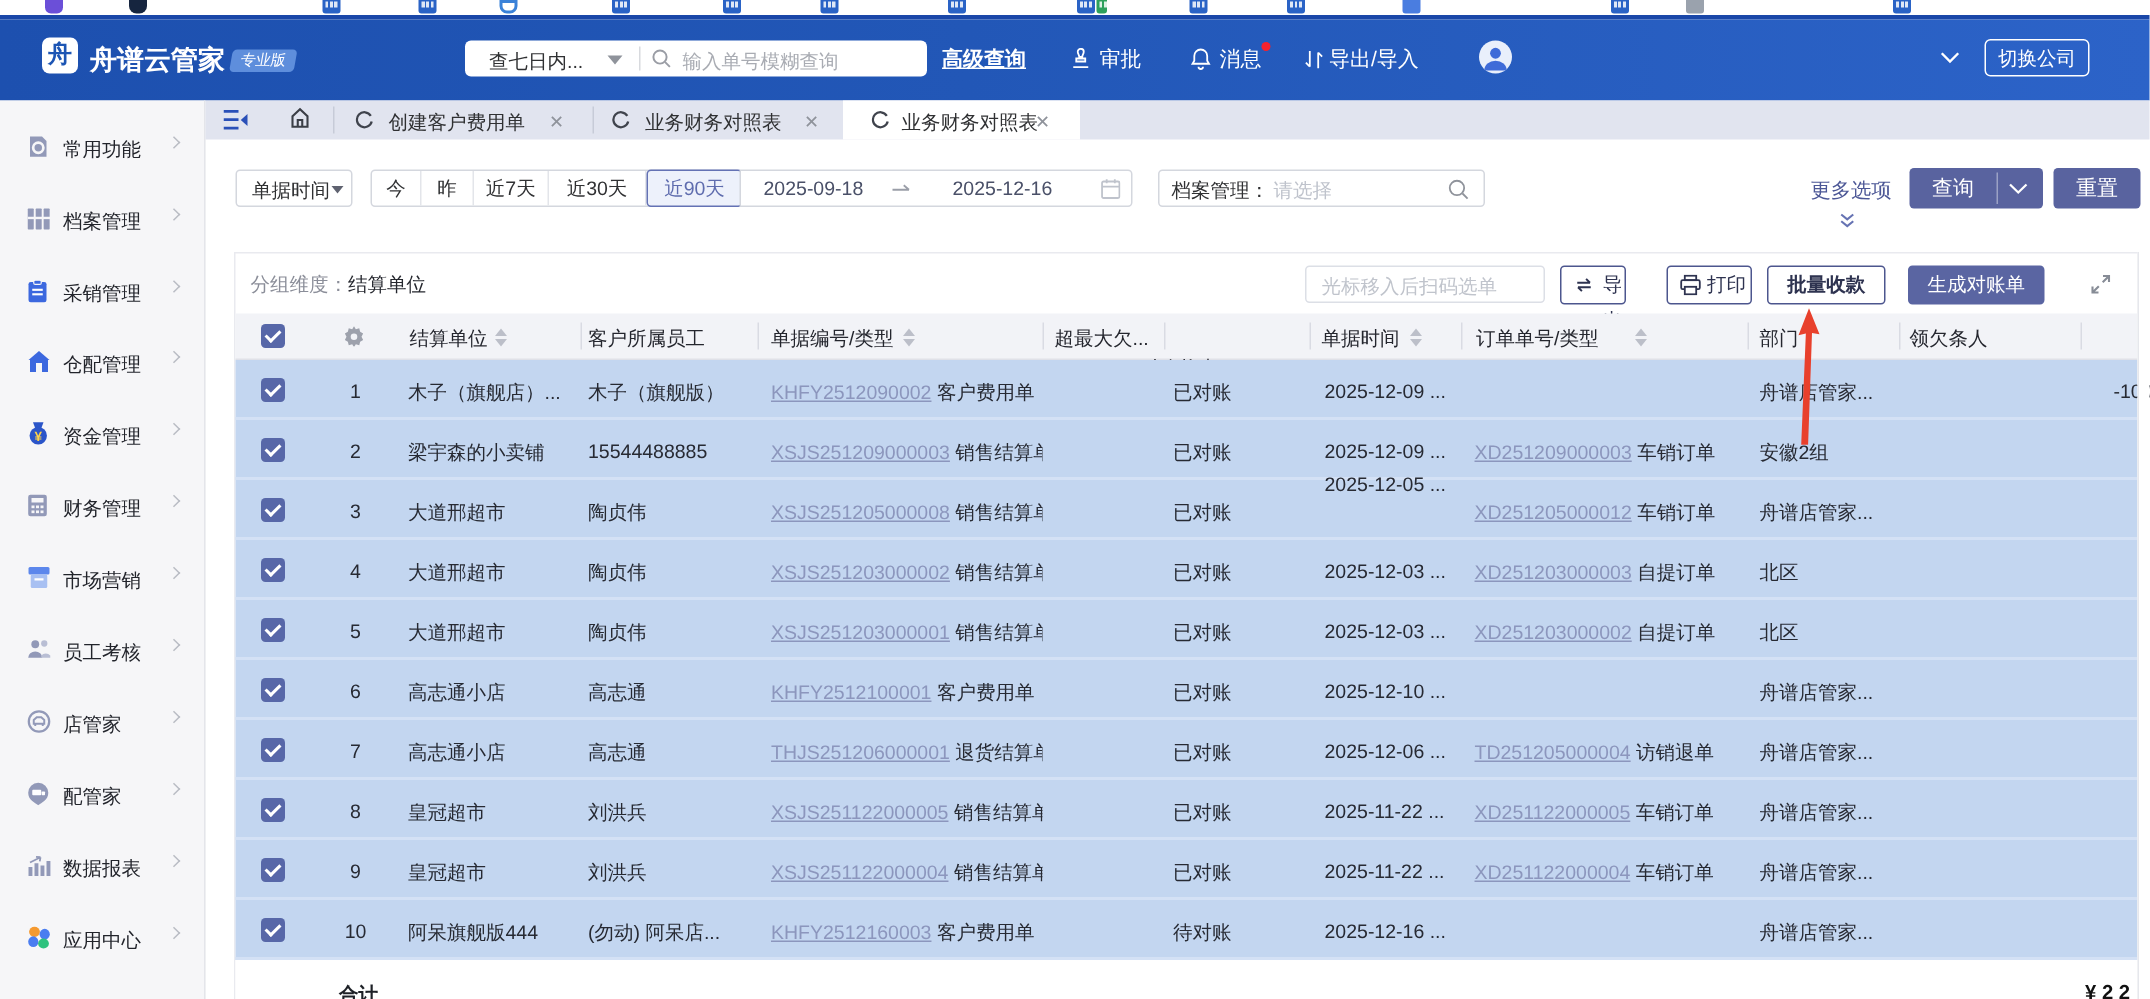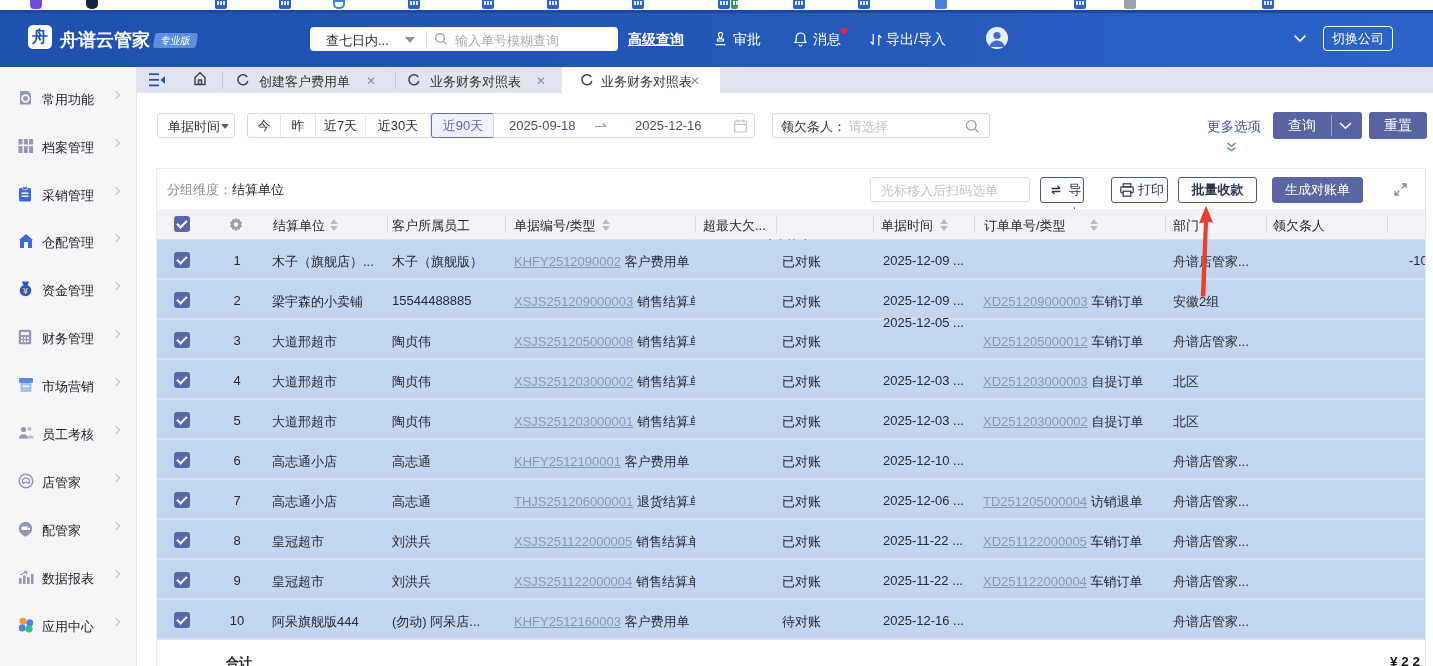--- a/index.html
+++ b/index.html
@@ -310,21 +310,21 @@
         </svg>
     <span class="ftx abs" style="left:141px;top:4px;color:#4a5068;">2025-12-16</span>
     <svg class="abs" style="left:240px;top:5px" width="13" height="14" viewBox="0 0 13 14">
           <rect x="0.7" y="2" width="11.6" height="11" rx="1" fill="none" stroke="#bfc3cc" stroke-width="1.2"></rect>
           <line x1="0.7" y1="5.4" x2="12.3" y2="5.4" stroke="#bfc3cc" stroke-width="1.2"></line>
           <line x1="3.8" y1="0.5" x2="3.8" y2="3.2" stroke="#bfc3cc" stroke-width="1.2"></line>
           <line x1="9.2" y1="0.5" x2="9.2" y2="3.2" stroke="#bfc3cc" stroke-width="1.2"></line>
         </svg>
   </div>
   <div class="fbox" style="left:772px;top:113px;width:218px;height:25px;">
-    <span class="ftx abs" style="left:8px;top:4px;">领欠条人：</span>
+    <span class="ftx abs" style="left:8px;top:4px;">档案管理：</span>
     <span class="ftx abs" style="left:76px;top:4px;color:#bfc3cc;">请选择</span>
     <svg class="abs" style="left:192px;top:5px" width="15" height="15" viewBox="0 0 15 15">
           <circle cx="6.3" cy="6.3" r="4.8" fill="none" stroke="#8f939b" stroke-width="1.2"></circle>
           <line x1="10" y1="10" x2="13.4" y2="13.4" stroke="#8f939b" stroke-width="1.2"></line>
         </svg>
   </div>
   <span class="abs" style="left:1207px;top:118px;font-size:13.5px;color:#4c5796;text-align:right;">更多选项</span>
   <svg class="abs" style="left:1226px;top:142px" width="11" height="10" viewBox="0 0 11 10">
         <path d="M1.5 1 L5.5 4.2 L9.5 1 M1.5 5.5 L5.5 8.7 L9.5 5.5" fill="none" stroke="#6673b3" stroke-width="1.4"></path>
       </svg>

